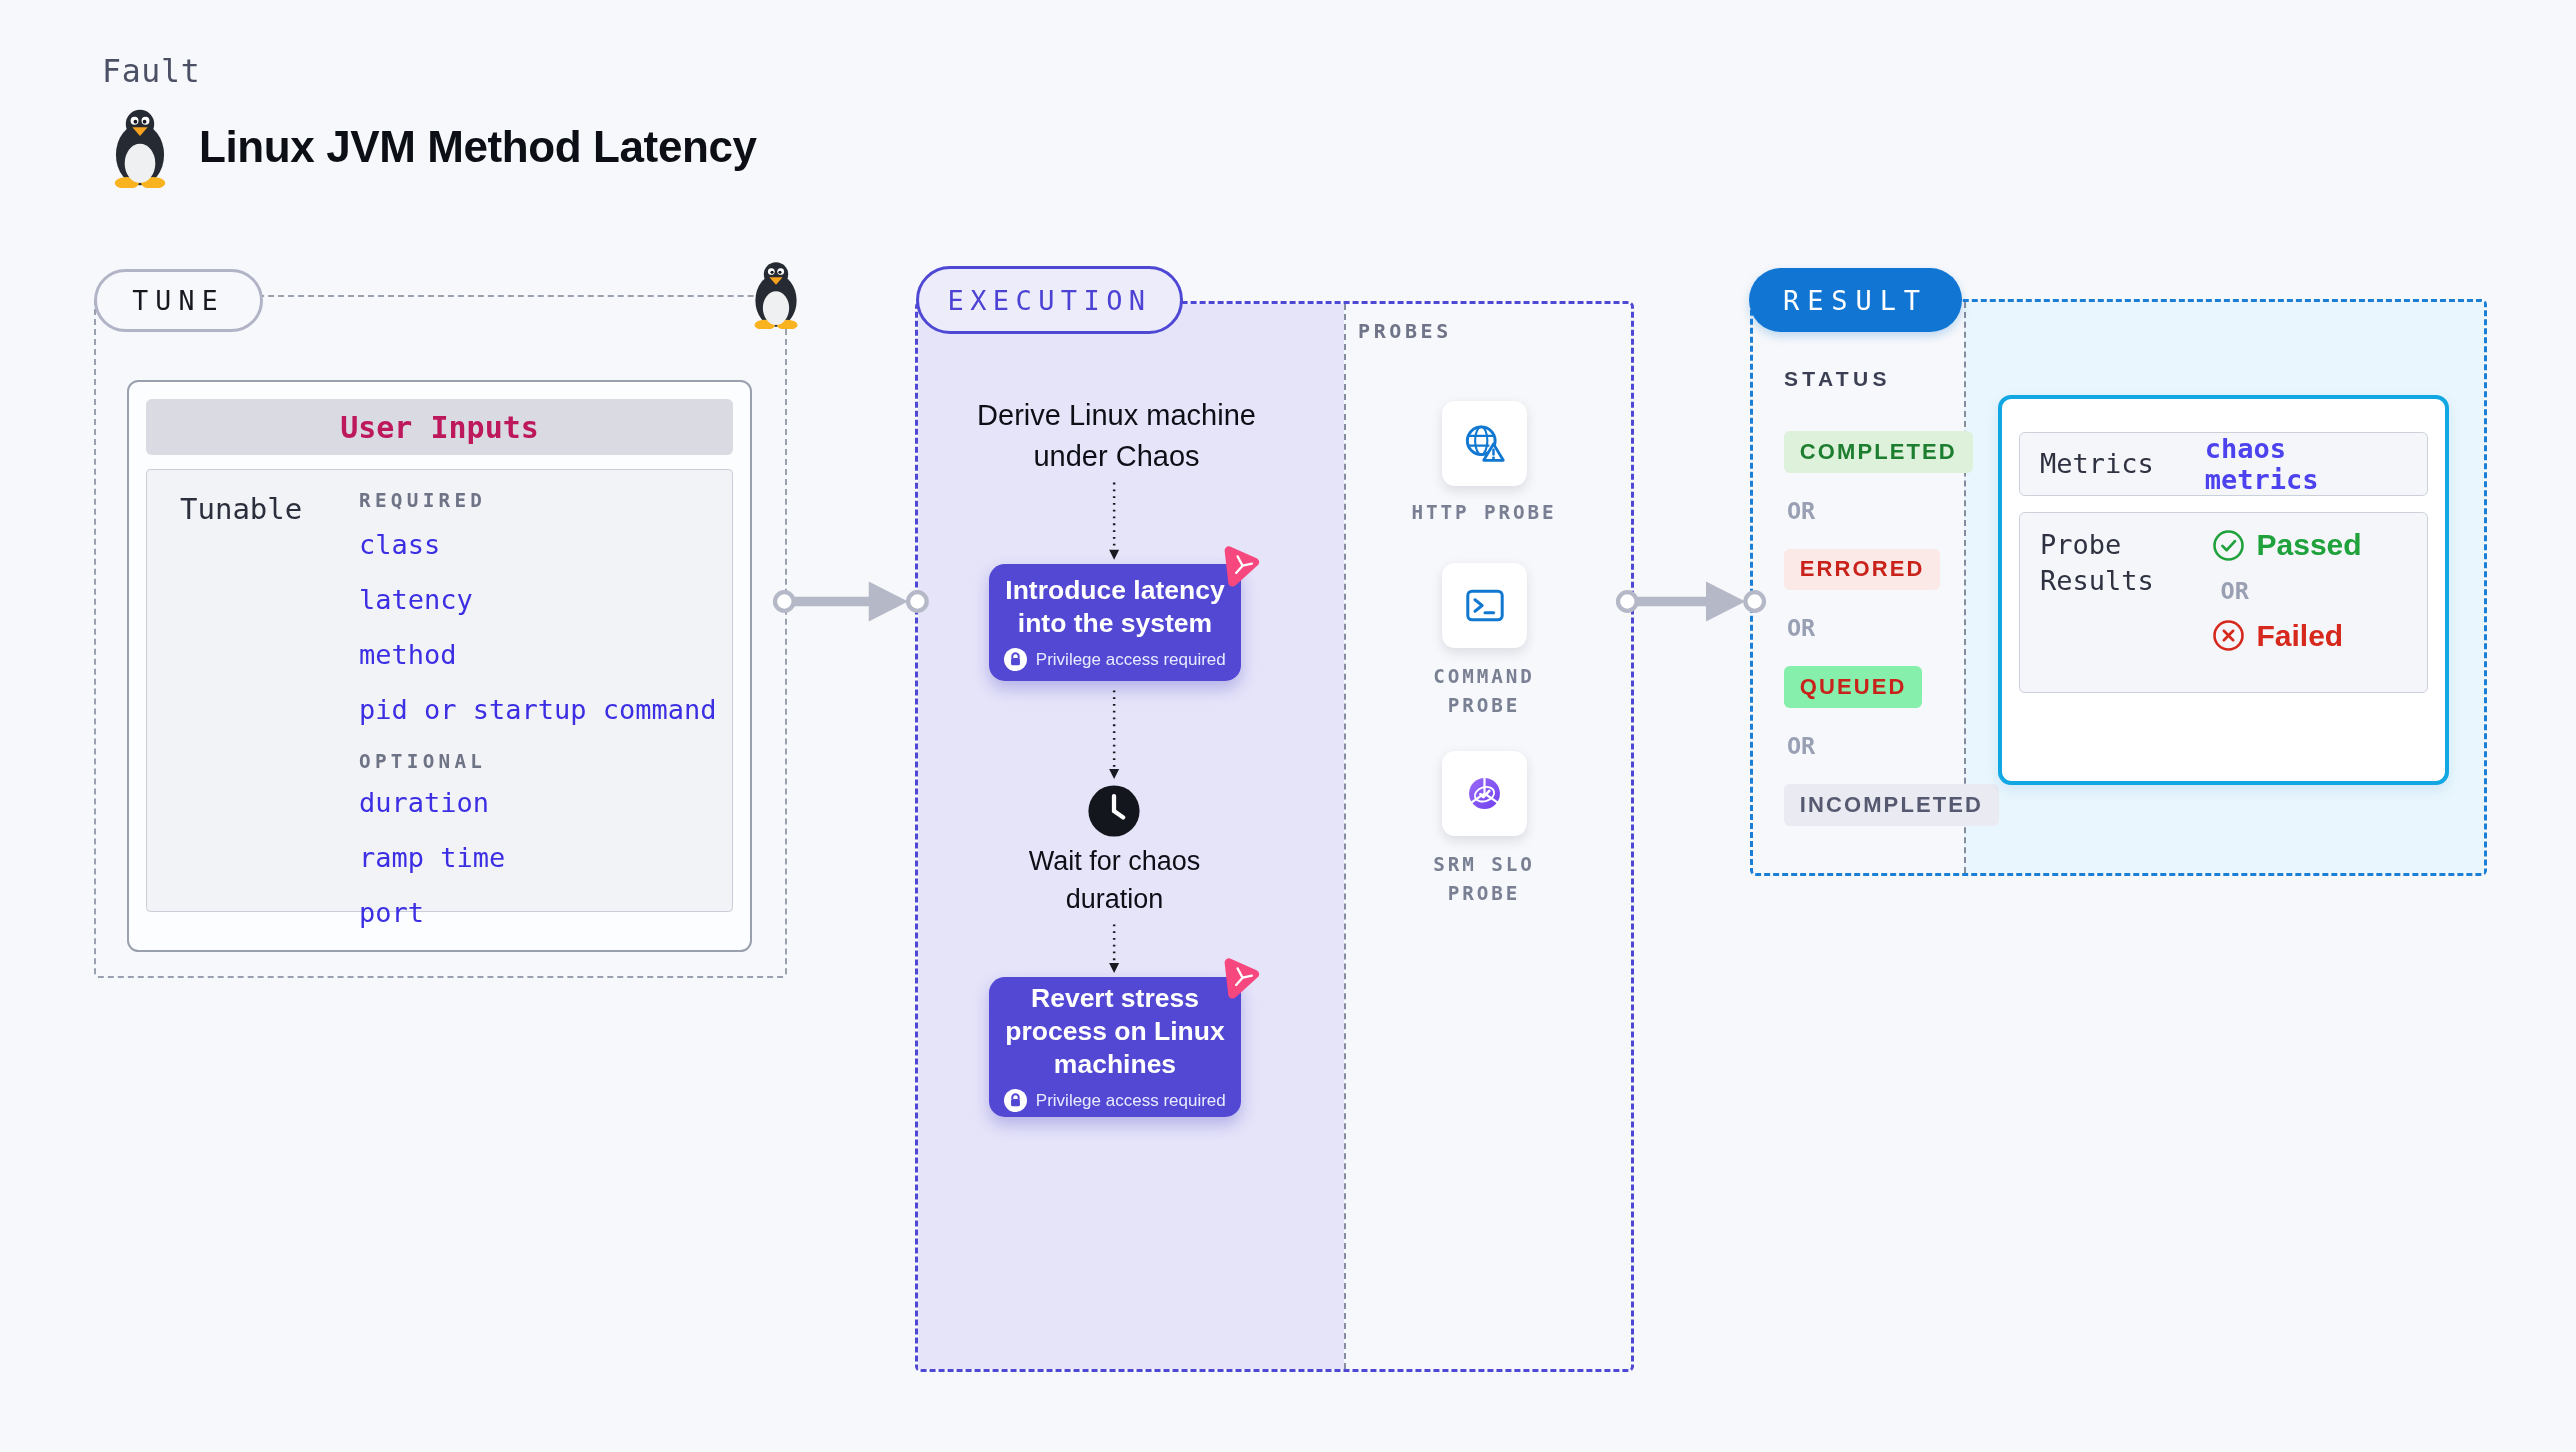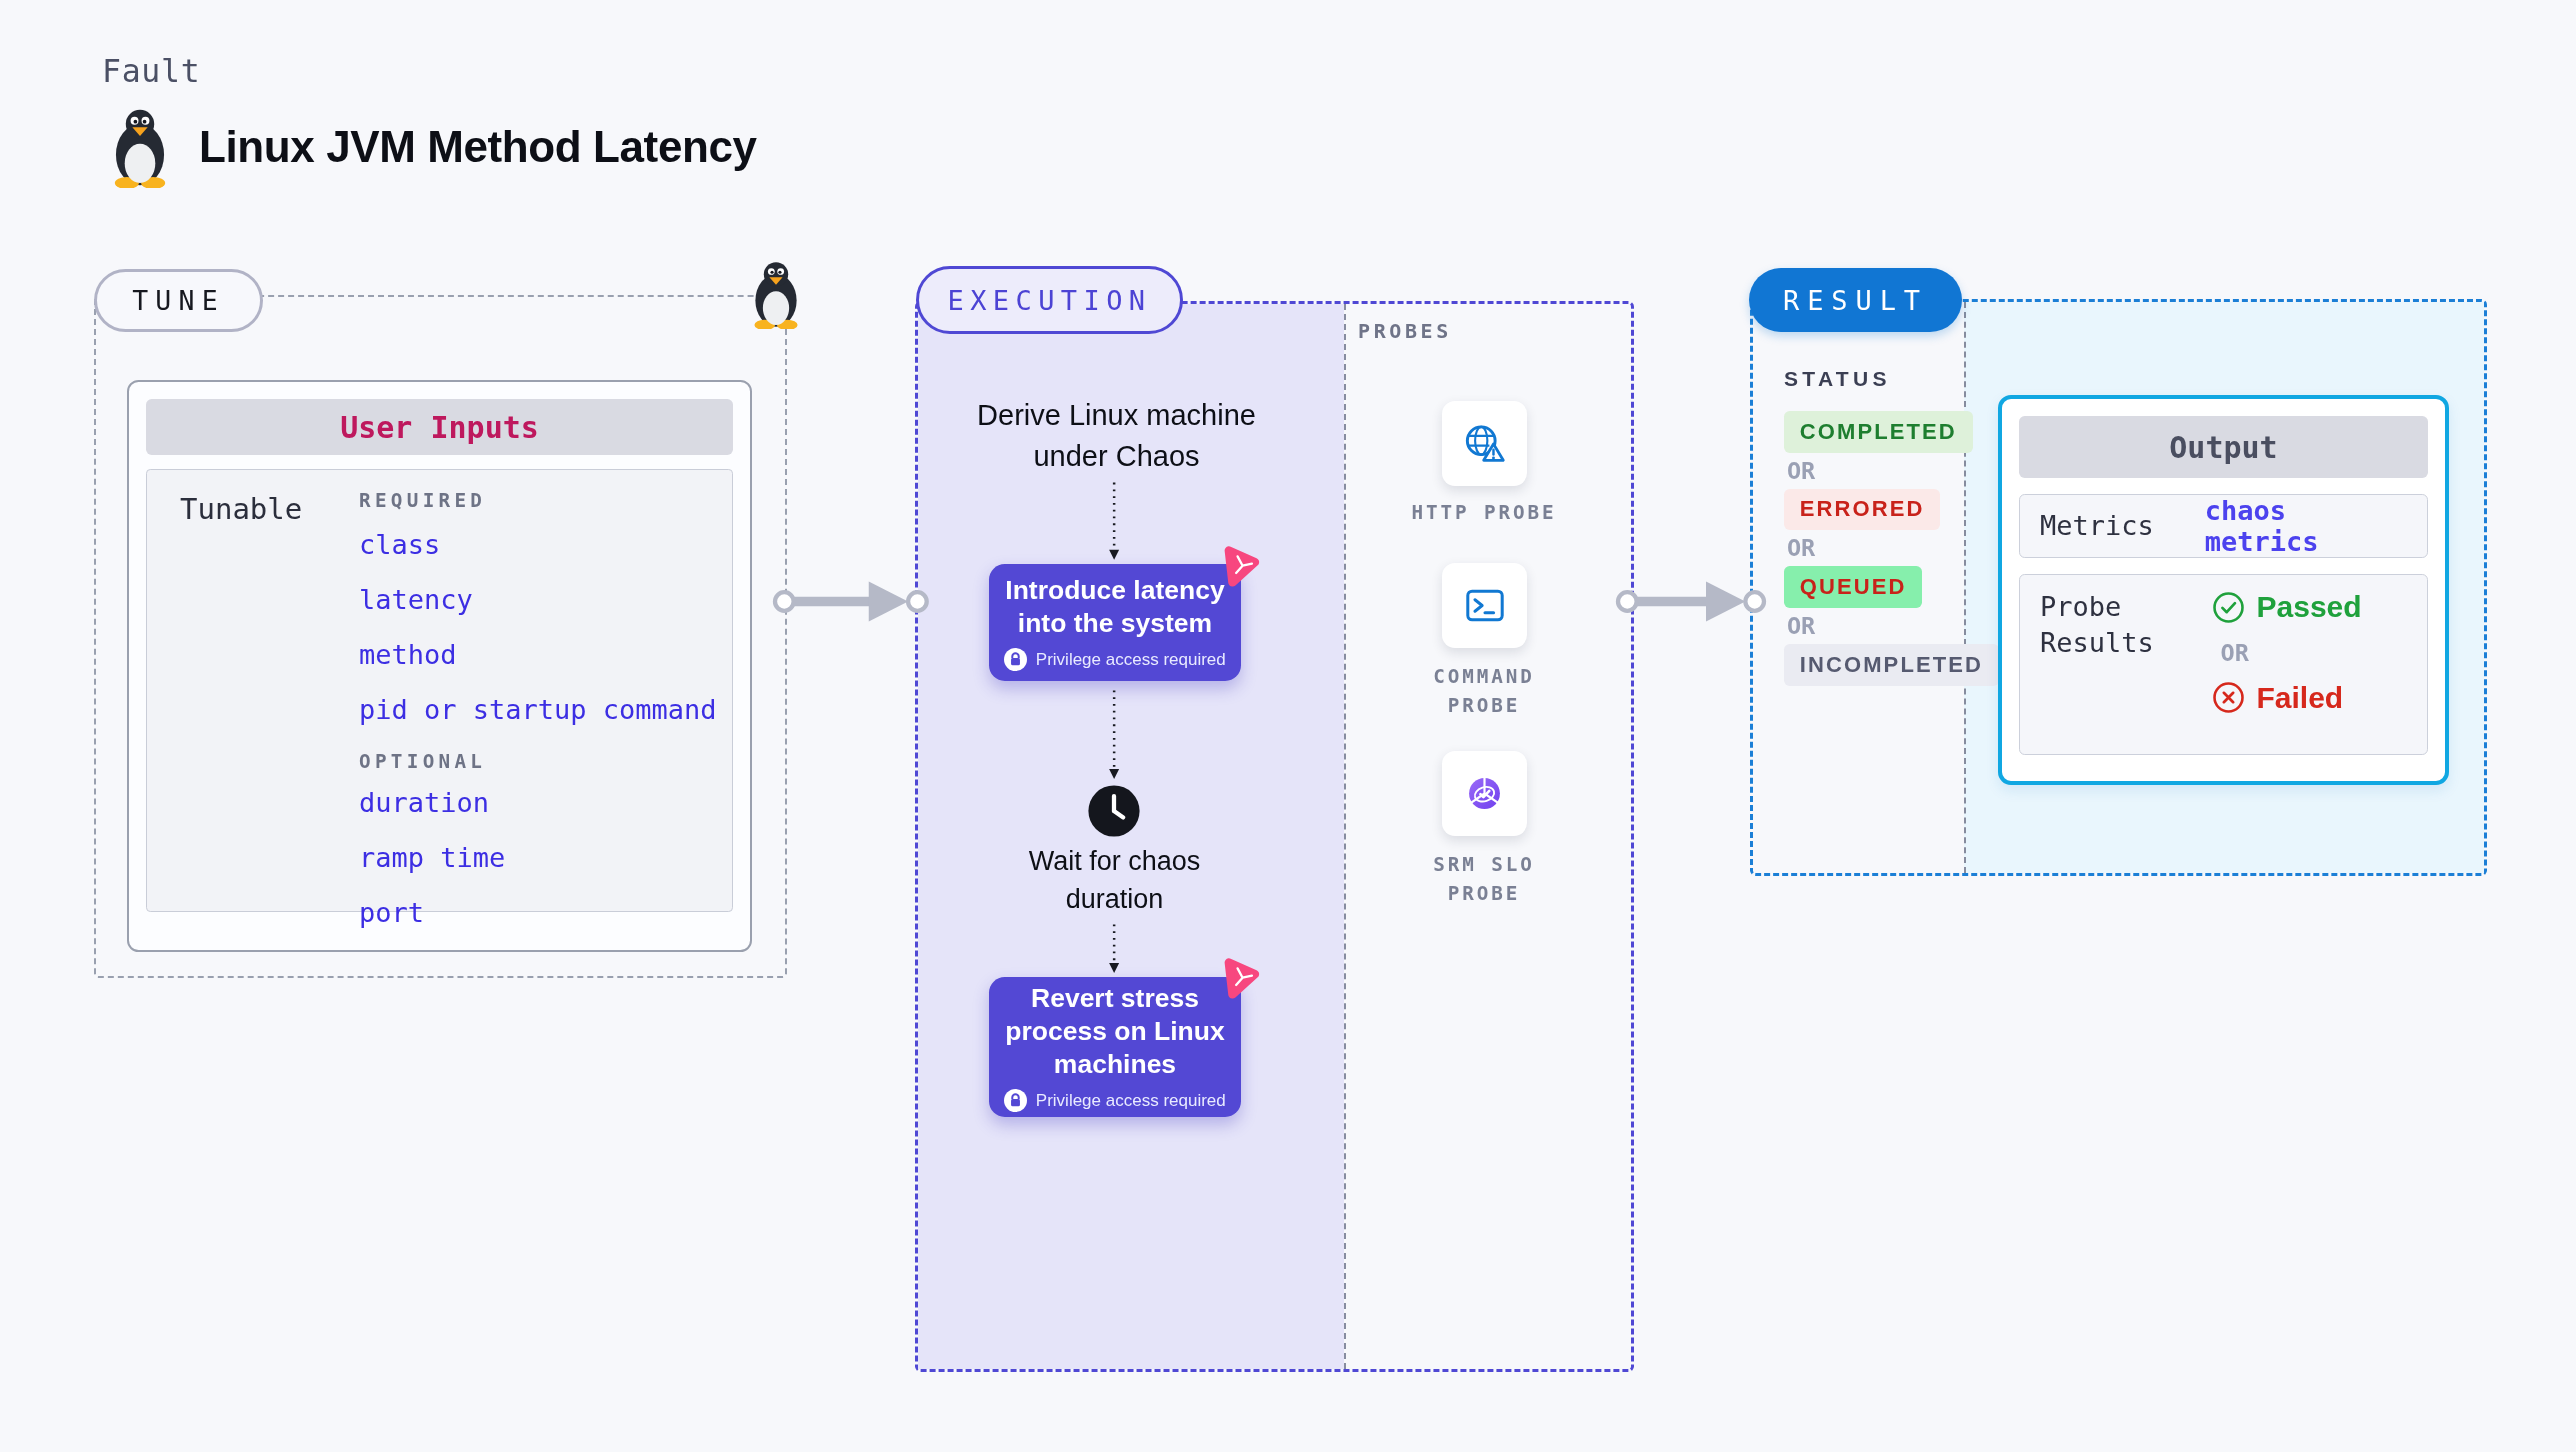--- a/index.html
+++ b/index.html
@@ -73,21 +73,21 @@
   .probes-label{position:absolute;left:1358px;top:319px;z-index:3;font-family:"DejaVu Sans Mono",monospace;
                 font-size:20px;font-weight:700;color:#6f7488;letter-spacing:3.6px;}
   .probe-card{position:absolute;left:1442px;width:85px;height:85px;background:#fff;border-radius:13px;
               box-shadow:0 4.3px 11.5px rgba(25,30,60,.12);display:flex;align-items:center;justify-content:center;z-index:3;}
   .probe-label{position:absolute;left:1408px;width:152px;text-align:center;z-index:3;
                font-family:"DejaVu Sans Mono",monospace;font-size:19.3px;font-weight:600;color:#7a8094;
                letter-spacing:2.9px;line-height:1.5;}
 
   
   .status-col{position:absolute;left:1784px;top:367px;display:flex;flex-direction:column;
-              align-items:flex-start;gap:4px;z-index:3;}
+              align-items:flex-start;gap:24px;z-index:3;}
   .status-label{font-size:21px;font-weight:700;color:#3b3f53;letter-spacing:4.3px;margin-bottom:15.8px;}
   .status-badge{padding:7.9px 15.8px;border-radius:5.7px;font-size:22px;font-weight:800;letter-spacing:2.1px;}
   .status-or{font-family:"DejaVu Sans Mono",monospace;font-size:23.6px;font-weight:600;color:#9aa0b4;margin-left:2.9px;}
 
   .output-card{position:absolute;left:1998px;top:395px;width:451px;height:390px;box-sizing:border-box;z-index:3;
                background:#fff;border:4.3px solid #10a7e2;border-radius:13px;padding:17px;
                box-shadow:0 5.7px 13px rgba(16,110,190,.10);}
   .output-header{height:62px;background:#d9dae2;border-radius:5.7px;display:flex;align-items:center;justify-content:center;
                  font-family:"DejaVu Sans Mono",monospace;font-size:30px;font-weight:600;color:#4a4e60;}
   .out-row{background:#f5f6fa;border:1.4px solid #ccd0db;border-radius:5.7px;box-sizing:border-box;
@@ -295,21 +295,20 @@
     <div class="status-badge" style="background-color: rgb(222, 241, 218); color: rgb(30, 126, 47);">COMPLETED</div>
     <div class="status-or">OR</div>
     <div class="status-badge" style="background-color: rgb(251, 233, 232); color: rgb(200, 34, 26);">ERRORED</div>
     <div class="status-or">OR</div>
     <div class="status-badge" style="background-color: #86efac; color: rgb(200, 34, 26);">QUEUED</div>
     <div class="status-or">OR</div>
     <div class="status-badge" style="background-color: rgb(234, 235, 242); color: rgb(86, 90, 112);">INCOMPLETED</div>
   </div>
 
   <div class="output-card">
-    <div class="output-header">Output</div>
     <div class="out-row metrics">
       <div class="out-label">Metrics</div>
       <a class="metrics-value">chaos metrics</a>
     </div>
     <div class="out-row probe-results-row">
       <div class="out-label">Probe Results</div>
       <div class="pr-right">
         <div class="pf-row">
           <svg width="33" height="33" viewBox="0 0 46 46">
             <circle cx="23" cy="23" r="19.5" stroke="#1fa13c" stroke-width="3.6" fill="none"></circle>

